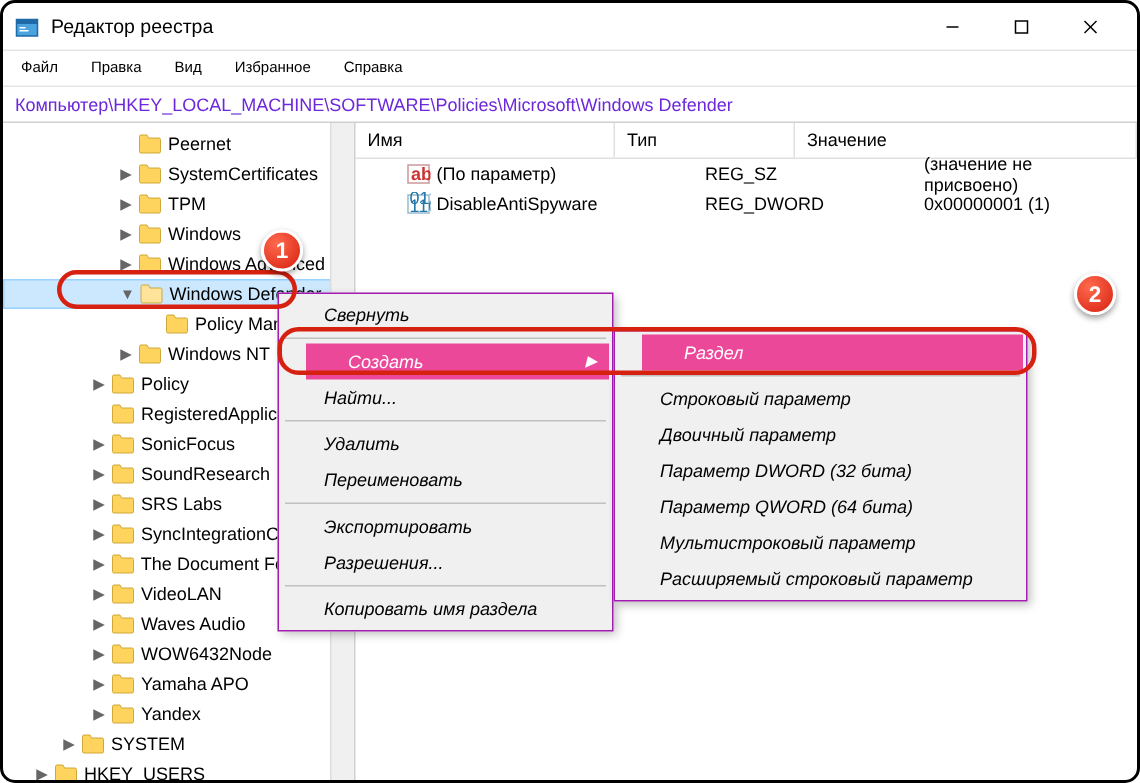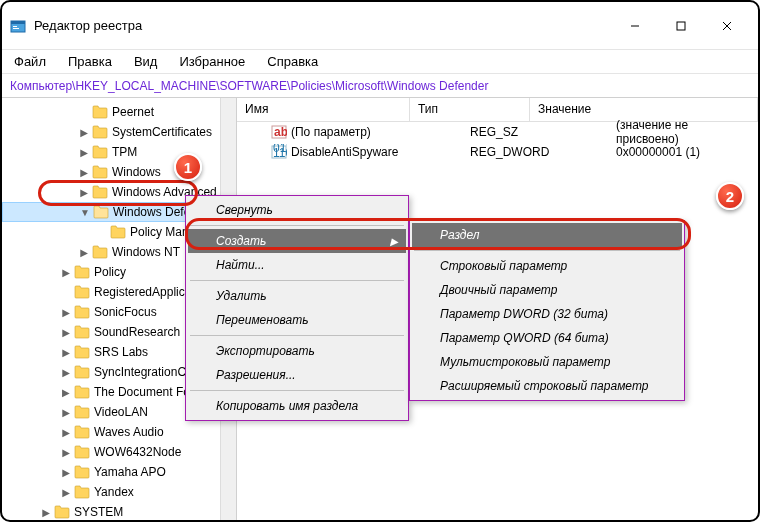--- a/index.html
+++ b/index.html
@@ -1,24 +1,24 @@
 <!DOCTYPE html>
 <html><head>
 <meta charset="utf-8">
 <style>
   * { box-sizing: border-box; margin: 0; padding: 0; font-family: 'Segoe UI', Tahoma, sans-serif; font-size: 12px; }
   body { background: #fff; }
   .window { width: 760px; height: 522px; border: 2px solid #000; border-radius: 10px; overflow: hidden; position: relative; background: #fff; }
-  .titlebar { height: 48px; display: flex; align-items: center; padding: 0 8px; border-bottom: 1px solid #e5e5e5; }
+  .titlebar { height: 32px; display: flex; align-items: center; padding: 0 8px; border-bottom: 1px solid #e5e5e5; }
   .titlebar .icon { width: 16px; height: 16px; margin-right: 8px; }
   .titlebar .title { flex: 1; font-size: 13px; }
   .winbtns { display: flex; gap: 0; }
   .winbtn { width: 46px; height: 30px; display: flex; align-items: center; justify-content: center; }
   .menubar { height: 24px; display: flex; align-items: center; padding: 0 8px; gap: 14px; border-bottom: 1px solid #e5e5e5; }
-  .menuitem { font-size: 13px; padding: 2px 4px; }
+  .menuitem { font-size: 10px; padding: 2px 4px; }
   .addressbar { height: 24px; display: flex; align-items: center; padding: 0 8px; border-bottom: 1px solid #d0d0d0; font-size: 12px; color: #6d28d9; }
   .content { display: flex; height: calc(522px - 32px - 24px - 24px - 4px); }
   .treepane { width: 235px; border-right: 1px solid #d0d0d0; overflow: hidden; padding: 4px 0; position: relative; }
   .tree { list-style: none; }
   .tree-item { display: flex; align-items: center; height: 20px; padding-left: 6px; white-space: nowrap; overflow: hidden; }
   .tree-item.indent1 { padding-left: 58px; }
   .tree-item.indent2 { padding-left: 76px; }
   .tree-item.indent3 { padding-left: 94px; }
   .tree-item.indentroot { padding-left: 38px; }
   .tree-item.indenthk { padding-left: 20px; }
@@ -29,21 +29,21 @@
   .listhdr { display: flex; height: 24px; border-bottom: 1px solid #e0e0e0; }
   .listhdr .col { padding: 4px 8px; border-right: 1px solid #e0e0e0; font-size: 12px; }
   .col-name { width: 173px; }
   .col-type { width: 120px; }
   .col-value { flex: 1; }
   .listrow { display: flex; height: 20px; align-items: center; }
   .listrow .col { padding: 1px 8px; font-size: 12px; margin-left: 26px; }
   .val-icon { width: 16px; height: 16px; margin-right: 4px; flex-shrink: 0; }
   .ctxmenu { position: absolute; background: #f0f0f0; border: 1px solid #a21caf; box-shadow: 2px 2px 6px rgba(0,0,0,0.25); padding: 2px; z-index: 100; font-style: italic; }
   .ctx-item { height: 24px; display: flex; align-items: center; padding: 0 30px 0 28px; font-size: 12px; position: relative; white-space: nowrap; }
-  .ctx-item.hl { background: #737373; color: #fff; }
+  .ctx-item.hl { background: #ec4899; color: #fff; margin-left: 16px; }
   .ctx-sep { height: 1px; background: #c0c0c0; margin: 3px 2px; }
   .ctx-arrow { position: absolute; right: 8px; font-size: 10px; }
   .badge { position: absolute; width: 28px; height: 28px; border-radius: 50%; background: radial-gradient(circle at 35% 30%, #ff6a4d, #d62010); border: 2px solid #fff; display: flex; align-items: center; justify-content: center; color: #fff; font-weight: bold; font-size: 15px; box-shadow: 0 2px 4px rgba(0,0,0,0.4); z-index: 200; }
   .ring { position: absolute; border: 3px solid #d62010; border-radius: 14px; z-index: 150; pointer-events: none; }
   .scrollbar-v { position: absolute; right: 0; top: 0; bottom: 0; width: 16px; background: #f0f0f0; border-left: 1px solid #ddd; }
   .scrollbar-v .thumb { position: absolute; left: 2px; right: 2px; top: 200px; height: 60px; background: #c0c0c0; border-radius: 2px; }
 </style>
 </head>
 <body>
 

